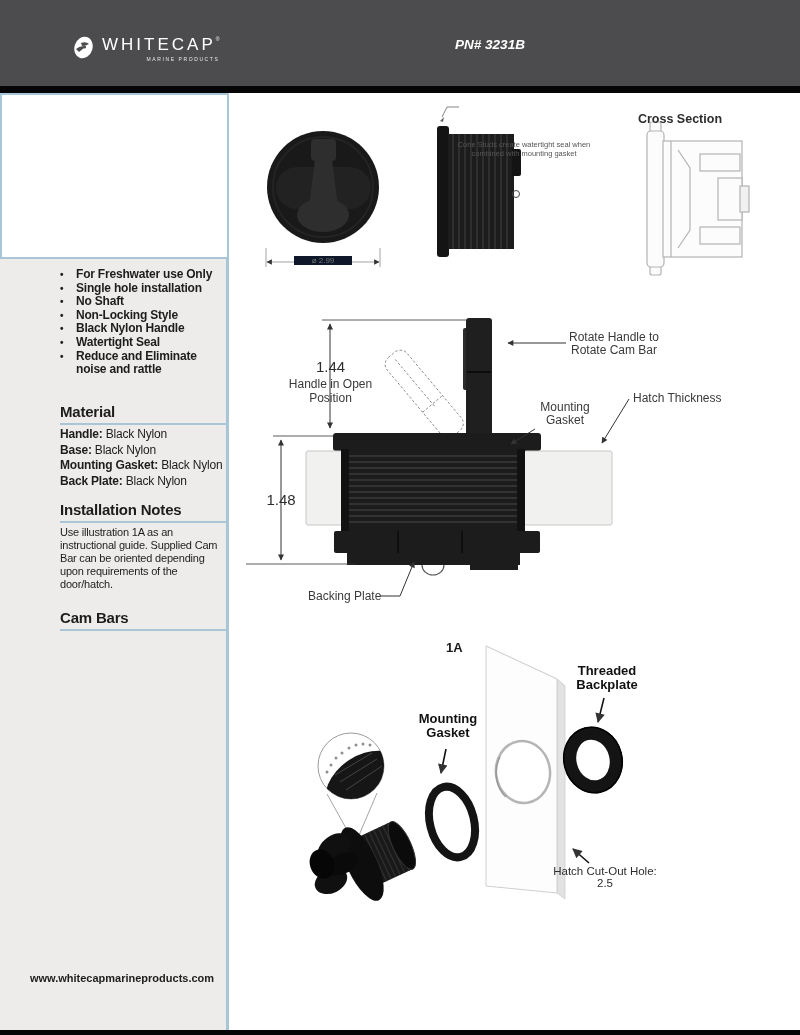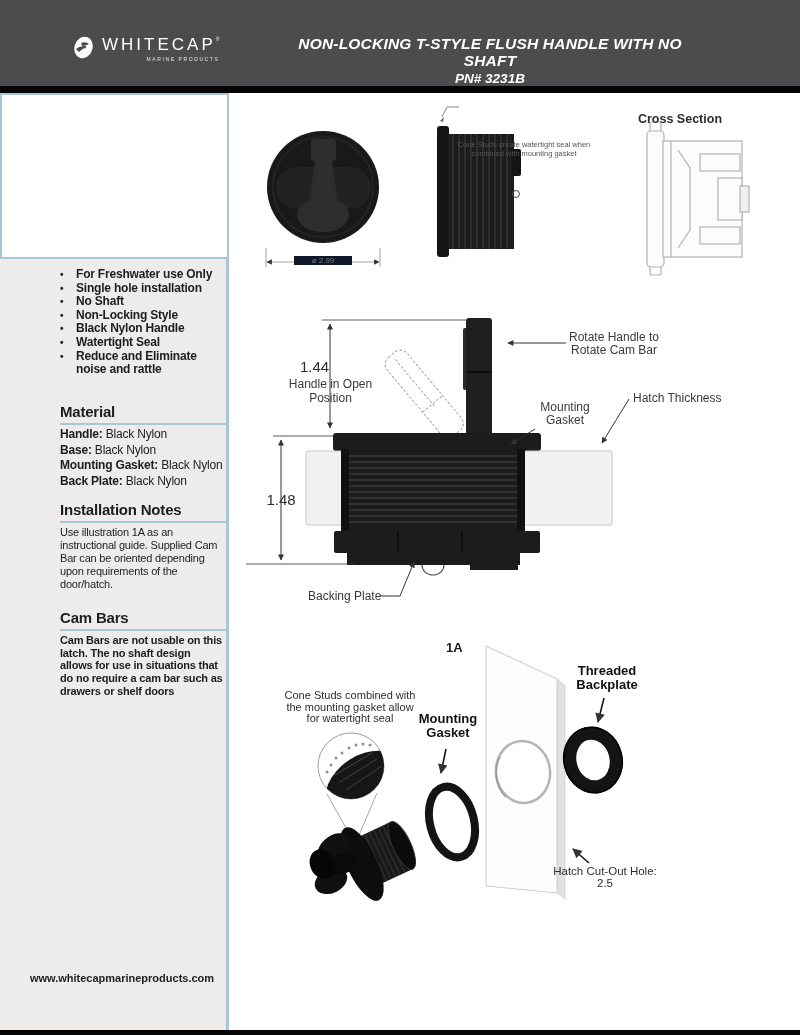--- a/index.html
+++ b/index.html
@@ -38,21 +38,21 @@
   .body-text{font-size:11px;line-height:13px;letter-spacing:-.2px;z-index:5;}
   .body-bold{font-weight:bold;line-height:12.7px;}
   .footer-url{left:22px;top:972px;width:200px;text-align:center;font-size:11px;font-weight:bold;z-index:5;}
 
   
   .dwg-label{color:#3a3a3a;z-index:2;}
   .c{text-align:center;}
   .lbl-conestuds-top{left:450px;top:100px;width:148px;font-size:7.5px;line-height:9px;color:#555;margin-top:40px;}
   .lbl-xsection{left:628px;top:112px;width:104px;font-size:12.5px;font-weight:bold;color:#2d2d2d;}
   .lbl-diam{left:294px;top:256px;width:58px;font-size:8px;color:#777;background:#0f172a;}
-  .lbl-144{left:252px;top:358px;width:125px;font-size:15px;color:#2d2d2d;}
+  .lbl-144{left:268px;top:358px;width:125px;font-size:15px;color:#2d2d2d;}
   .lbl-open{left:266px;top:377px;width:129px;font-size:12px;}
   .lbl-rotate{left:566px;top:331px;width:96px;font-size:12px;line-height:13px;}
   .lbl-mgasket{left:533px;top:401px;width:64px;font-size:12px;line-height:13px;}
   .lbl-hatchthick{left:633px;top:391px;width:120px;font-size:12px;}
   .lbl-148{left:250px;top:491px;width:62px;font-size:15px;color:#2d2d2d;}
   .lbl-backing{left:308px;top:589px;width:90px;font-size:12px;}
   .lbl-1a{left:446px;top:640px;width:30px;font-size:13px;font-weight:bold;color:#1a1a1a;}
   .lbl-threadbp{left:556px;top:664px;width:102px;font-size:13px;font-weight:bold;line-height:14px;color:#111;}
   .lbl-mgasket2{left:398px;top:712px;width:100px;font-size:13px;font-weight:bold;line-height:14px;color:#111;}
   .lbl-conestuds-bot{left:282px;top:690px;width:136px;font-size:11px;line-height:11.5px;color:#2d2d2d;}
@@ -259,21 +259,20 @@
         <path d="M9,7 Q14,5 17,8 Q14,10 10,10 Z" fill="#4c4c4e"></path>
         <circle cx="12.5" cy="11" r="1.6" fill="#4c4c4e"></circle>
       </svg>
     </span>
     <span>
       <span class="logo-word">WHITECAP</span><span class="logo-reg">®</span>
       <div class="logo-sub">MARINE PRODUCTS</div>
     </span>
   </div>
   <div class="abs title-block">
-    <div class="title-main">NON-LOCKING T-STYLE FLUSH HANDLE WITH NO SHAFT</div>
     <div class="title-pn">PN# 3231B</div>
   </div>
   <div class="abs bar-top"></div>
 
   <div class="abs left-col"></div>
   <div class="abs photo-box"></div>
 
   <div class="abs features">
     <ul>
       <li>For Freshwater use Only</li>
@@ -294,37 +293,35 @@
     <div class="mat-row"><b>Mounting Gasket</b><span>Black Nylon</span></div>
     <div class="mat-row"><b>Back Plate</b><span>Black Nylon</span></div>
   </div>
 
   <div class="abs sec-head" style="left:60px;top:501px;">Installation Notes</div>
   <div class="abs sec-rule" style="left:60px;top:521px;width:167px;"></div>
   <div class="abs body-text" style="left:60px;top:526px;width:162px;">Use illustration 1A as an instructional guide.  Supplied Cam Bar can be oriented depending upon requirements of the door/hatch.</div>
 
   <div class="abs sec-head" style="left:60px;top:609px;">Cam Bars</div>
   <div class="abs sec-rule" style="left:60px;top:629px;width:167px;"></div>
-  <div class="abs body-text body-bold" style="left:60px;top:634px;width:164px;">Cam Bars are not usable on this latch.  The no shaft design allows for use in situations that do no require a cam bar such as drawers or shelf doors</div>
 
   <div class="abs footer-url">www.whitecapmarineproducts.com</div>
 
   <div class="abs dwg-label c lbl-conestuds-top">Cone Studs create watertight seal when combined with mounting gasket</div>
   <div class="abs dwg-label c lbl-xsection">Cross Section</div>
   <div class="abs dwg-label c lbl-diam">⌀ 2.99</div>
 
   <div class="abs dwg-label c lbl-144">1.44</div>
   <div class="abs dwg-label c lbl-open">Handle in Open Position</div>
   <div class="abs dwg-label c lbl-rotate">Rotate Handle to Rotate Cam Bar</div>
   <div class="abs dwg-label c lbl-mgasket">Mounting Gasket</div>
   <div class="abs dwg-label lbl-hatchthick">Hatch Thickness</div>
   <div class="abs dwg-label c lbl-148">1.48</div>
   <div class="abs dwg-label lbl-backing">Backing Plate</div>
 
   <div class="abs dwg-label lbl-1a">1A</div>
   <div class="abs dwg-label c lbl-threadbp">Threaded Backplate</div>
   <div class="abs dwg-label c lbl-mgasket2">Mounting Gasket</div>
-  <div class="abs dwg-label c lbl-conestuds-bot">Cone Studs combined with the mounting gasket allow for watertight seal</div>
   <div class="abs dwg-label c lbl-cutout">Hatch Cut-Out Hole: 2.5</div>
 
 
   <div class="abs bar-bottom"></div>
 </div>
 
 </body></html>

